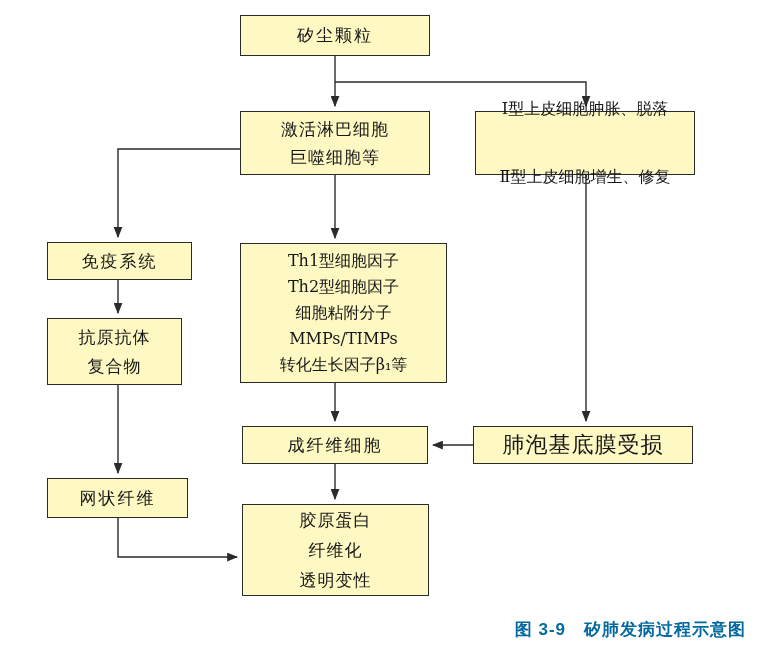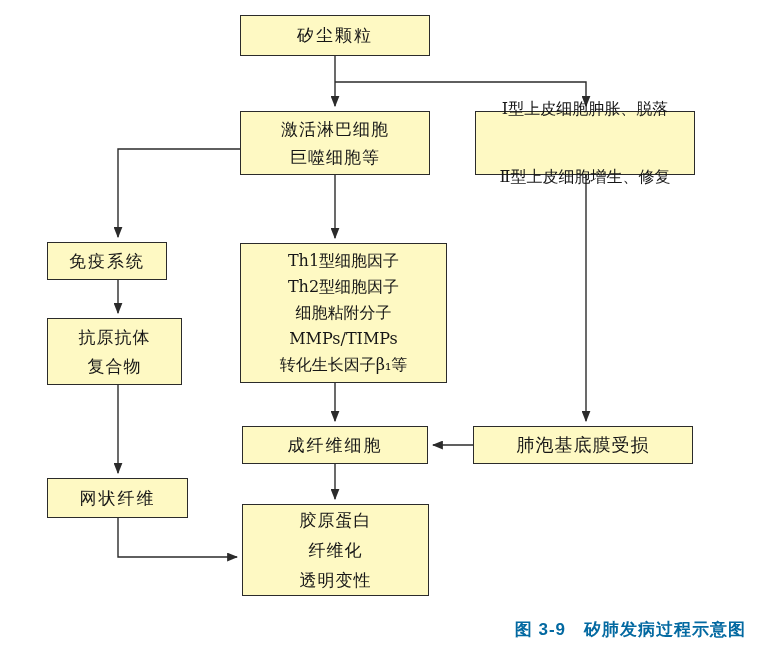--- a/index.html
+++ b/index.html
@@ -18,26 +18,26 @@
     background:#fef9c3;
     display:flex;flex-direction:column;
     align-items:center;justify-content:center;
     text-align:center;
     box-sizing:border-box;
   }
   .box span{display:block;white-space:nowrap;}
   .n1 {left:240px;top:15px; width:190px;height:41px; font-size:17px;letter-spacing:2px;}
   .n2 {left:240px;top:111px;width:190px;height:64px; font-size:17px;line-height:28px;letter-spacing:1px;align-items:center;}
   .n3 {left:475px;top:111px;width:220px;height:64px; font-size:16px;line-height:28px;gap:40px;}
-  .n4 {left:47px; top:242px;width:120px;height:38px; font-size:17px;letter-spacing:2px;}
+  .n4 {left:47px; top:242px;width:145px;height:38px; font-size:17px;letter-spacing:2px;}
   .n5 {left:240px;top:243px;width:207px;height:140px;font-size:16px;line-height:26px;}
   .n6 {left:47px; top:318px;width:135px;height:67px; font-size:17px;line-height:29px;letter-spacing:1px;}
   .n7 {left:47px; top:478px;width:141px;height:40px; font-size:17px;letter-spacing:2px;}
   .n8 {left:242px;top:426px;width:186px;height:38px; font-size:17px;letter-spacing:2px;}
-  .n9 {left:473px;top:426px;width:220px;height:38px; font-size:18px;letter-spacing:1px;}
+  .n9 {left:473px;top:426px;width:220px;height:38px; font-size:22px;letter-spacing:1px;}
   .n10{left:242px;top:504px;width:187px;height:92px; font-size:17px;line-height:30px;letter-spacing:1px;}
   .caption{
     position:absolute;left:0;top:618px;width:746px;
     text-align:right;
     font-family:"Liberation Sans","DejaVu Sans",sans-serif;
     font-weight:bold;font-size:17px;color:#0369a1;
     letter-spacing:1px;
   }
   .edge{stroke:#2b2b2b;stroke-width:1.4;fill:none;}
 </style>

